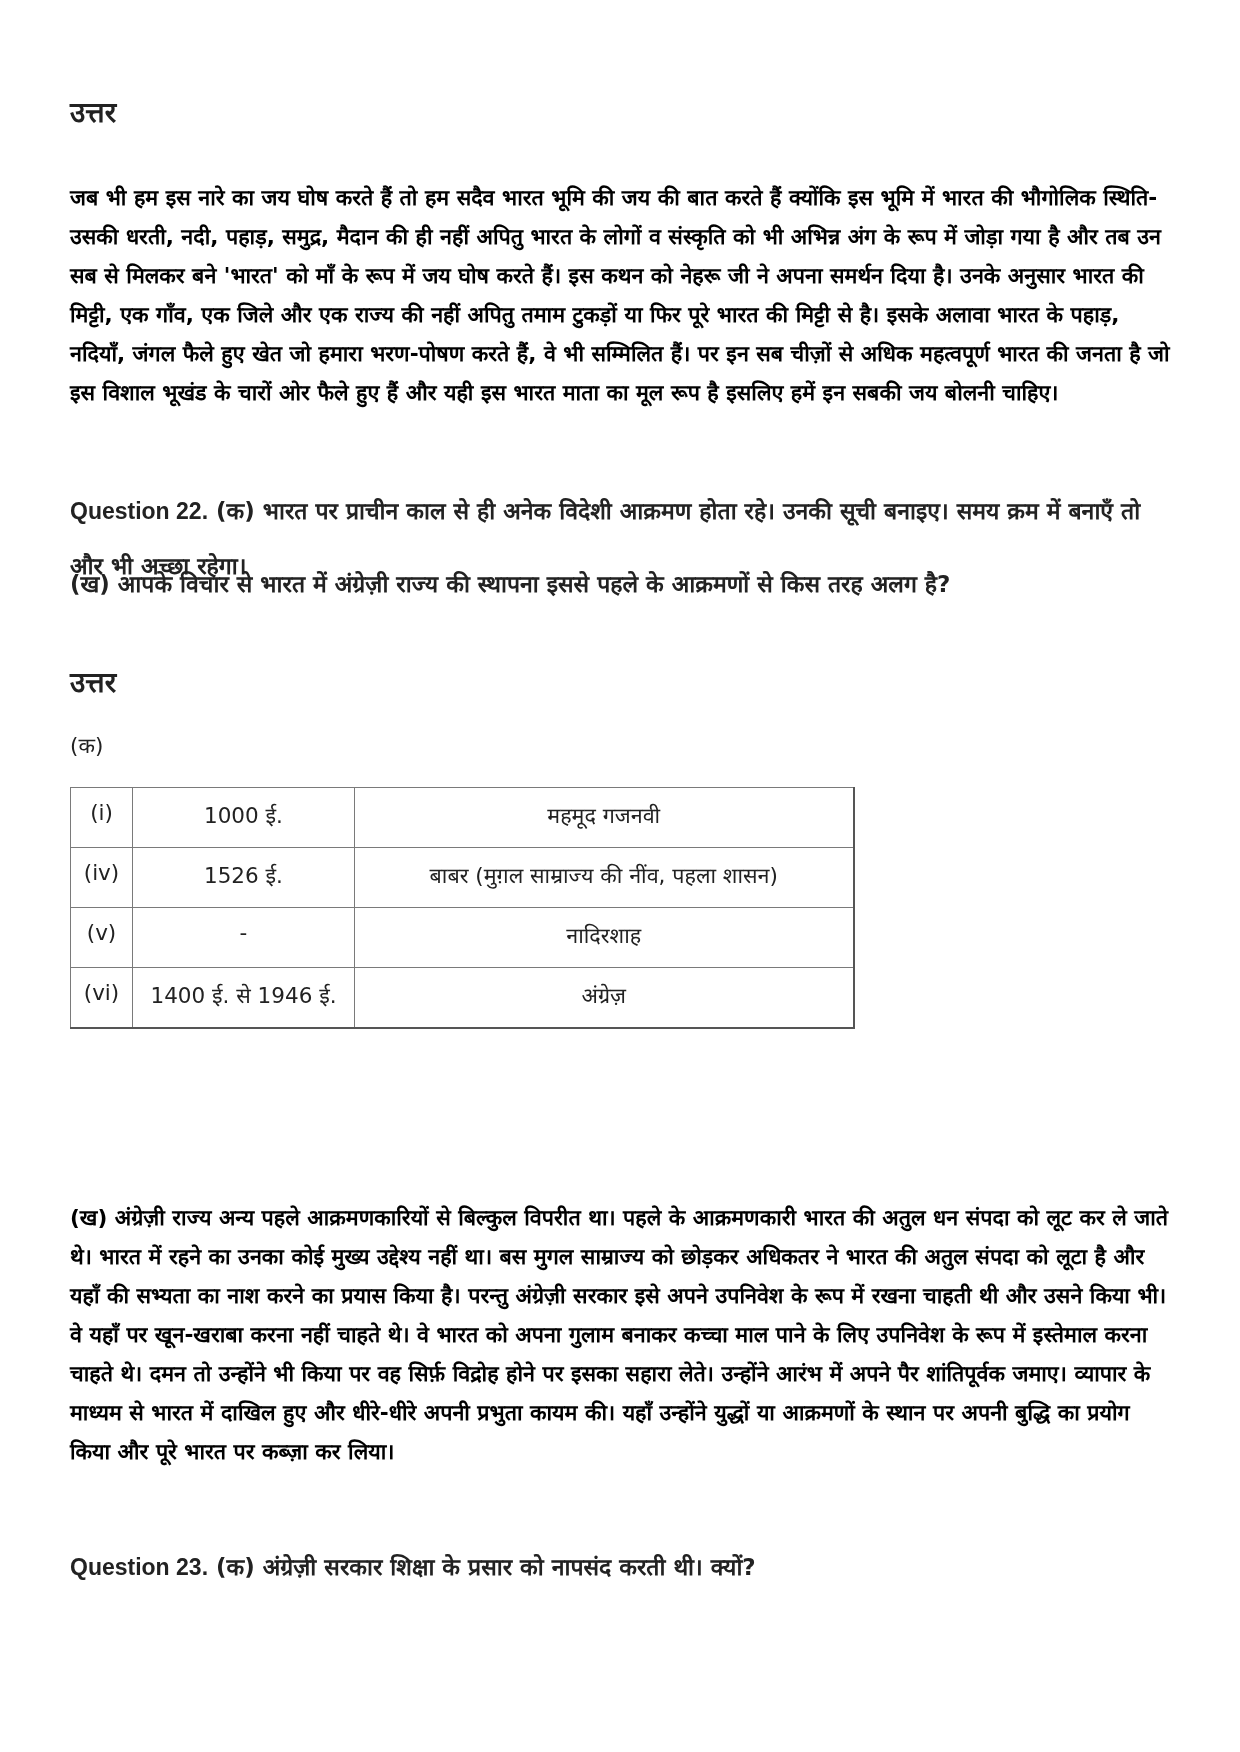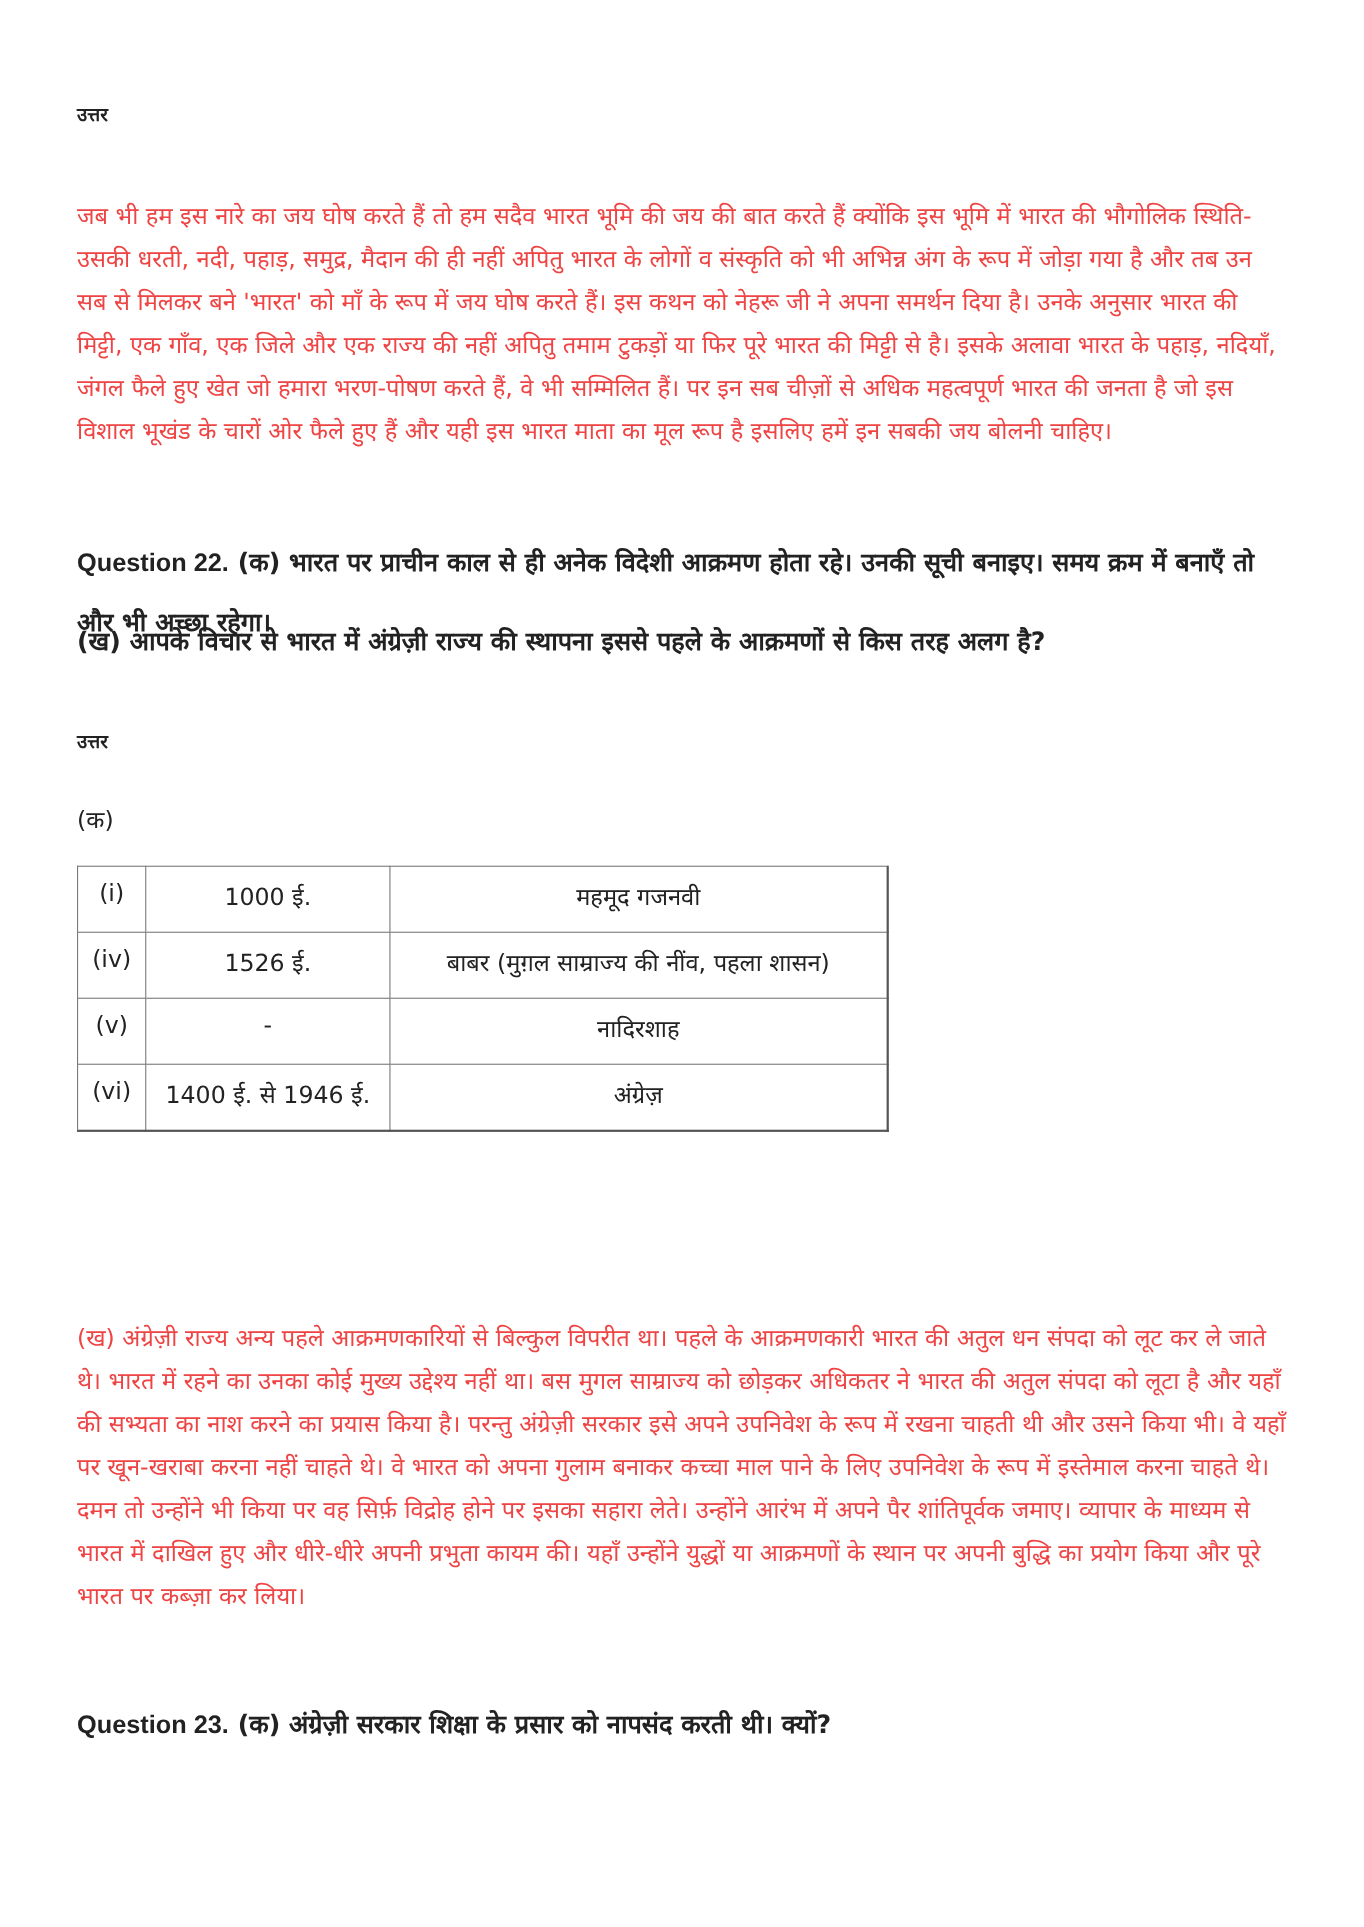--- a/index.html
+++ b/index.html
@@ -17,35 +17,36 @@
   }
   .page {
     position: absolute;
     left: 70px;
     top: 0;
     width: 1100px;
   }
   .heading {
     font-family: "DejaVu Sans", sans-serif;
     font-weight: bold;
-    font-size: 17px;
+    font-size: 28px;
     color: #222222;
     margin: 0;
     position: absolute;
     left: 0;
   }
   .para {
     font-family: "DejaVu Sans", sans-serif;
     font-size: 21.5px;
     line-height: 39px;
-    color: #ef4444;
+    color: #000000;
     margin: 0;
     position: absolute;
     left: 0;
     width: 1100px;
+    font-weight: bold;
   }
   .question {
     font-family: "DejaVu Sans", sans-serif;
     font-weight: bold;
     font-size: 23px;
     line-height: 55px;
     color: #222222;
     margin: 0;
     position: absolute;
     left: 0;
@@ -74,21 +75,21 @@
   table.inv td {
     border: 1.5px solid #7a7a7a;
     height: 60px;
     text-align: center;
     vertical-align: top;
     padding: 12px 6px 0 6px;
     box-sizing: border-box;
   }
   table.inv td.c1 { width: 62px; }
   table.inv td.c2 { width: 222px; }
-  table.inv td.c3 { width: 452px; }
+  table.inv td.c3 { width: 499px; }
   table.inv { border-right: 2px solid #555; border-bottom: 2px solid #555; }
 </style>
 </head>
 <body>
 
 <div class="page">
 
   <p class="heading" style="top:92px;">उत्तर</p>
 
   <p class="para" style="top:178px;">जब भी हम इस नारे का जय घोष करते हैं तो हम सदैव भारत भूमि की जय की बात करते हैं क्योंकि इस भूमि में भारत की भौगोलिक स्थिति- उसकी धरती, नदी, पहाड़, समुद्र, मैदान की ही नहीं अपितु भारत के लोगों व संस्कृति को भी अभिन्न अंग के रूप में जोड़ा गया है और तब उन सब से मिलकर बने 'भारत' को माँ के रूप में जय घोष करते हैं। इस कथन को नेहरू जी ने अपना समर्थन दिया है। उनके अनुसार भारत की मिट्टी, एक गाँव, एक जिले और एक राज्य की नहीं अपितु तमाम टुकड़ों या फिर पूरे भारत की मिट्टी से है। इसके अलावा भारत के पहाड़, नदियाँ, जंगल फैले हुए खेत जो हमारा भरण-पोषण करते हैं, वे भी सम्मिलित हैं। पर इन सब चीज़ों से अधिक महत्वपूर्ण भारत की जनता है जो इस विशाल भूखंड के चारों ओर फैले हुए हैं और यही इस भारत माता का मूल रूप है इसलिए हमें इन सबकी जय बोलनी चाहिए।</p>

